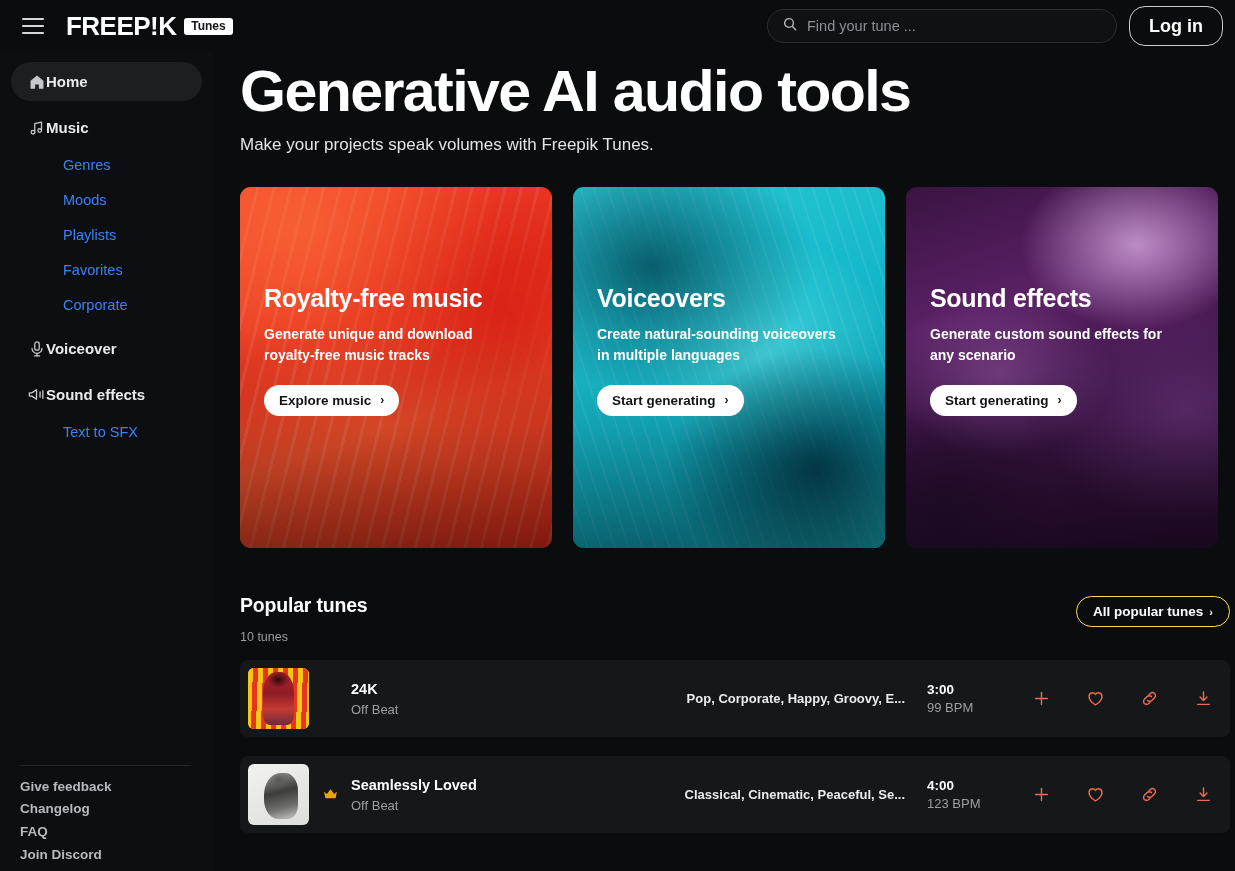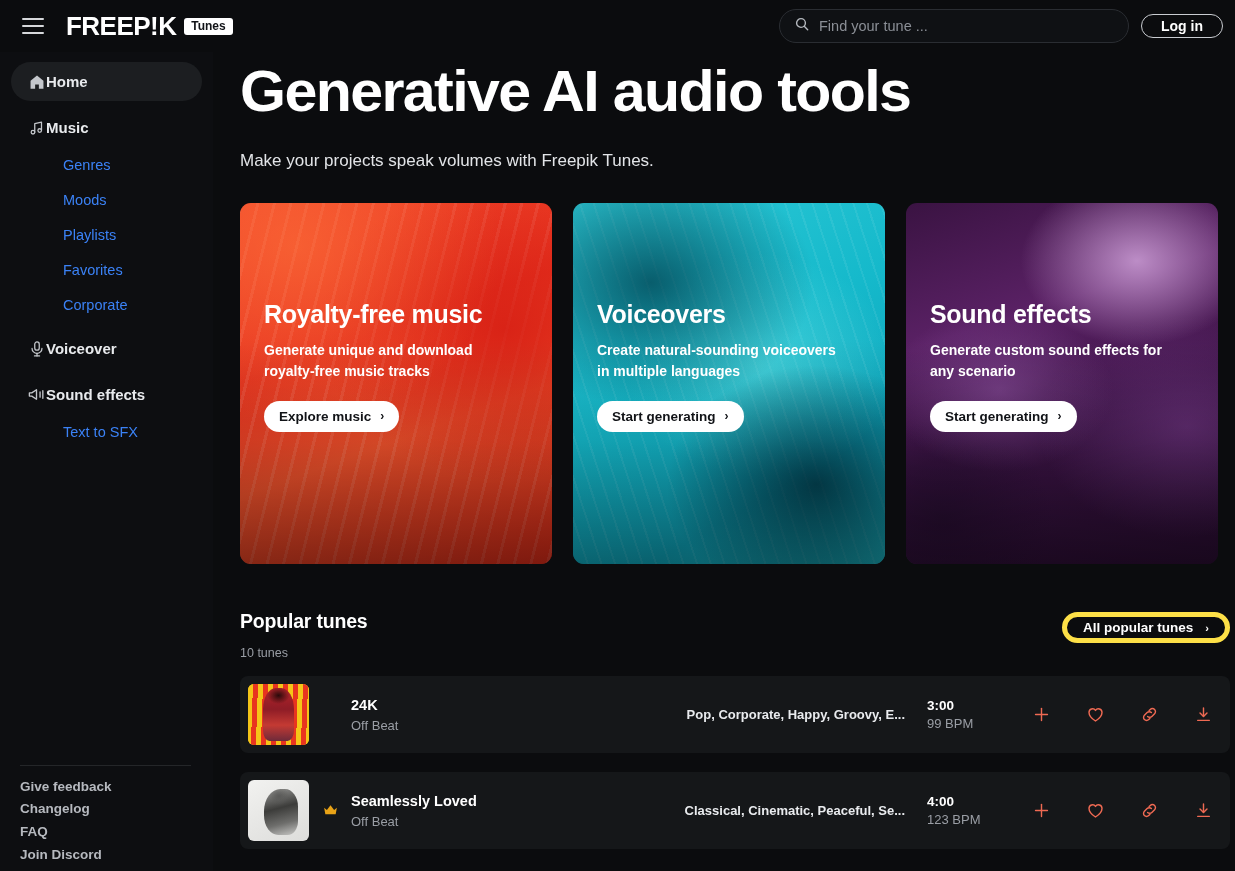--- a/index.html
+++ b/index.html
@@ -45,23 +45,23 @@
     background: #0f1114;
     display: flex; align-items: center; gap: 9px; padding: 0 14px;
   }
   .search-box svg { flex: 0 0 auto; }
   .search-input {
     flex: 1; background: transparent; border: none; outline: none;
     color: #e3e5e8; font-size: 14.5px; font-family: "Liberation Sans", sans-serif;
   }
   .search-input::placeholder { color: #8b8f96; }
   .login-btn {
-    height: 24px; padding: 0 19px; border-radius: 16px;
+    height: 40px; padding: 0 19px; border-radius: 16px;
     border: 1px solid #c9ccd1; background: transparent;
-    color: #ffffff; font-size: 14px; font-weight: 700; cursor: pointer;
+    color: #ffffff; font-size: 18px; font-weight: 700; cursor: pointer;
     font-family: "Liberation Sans", sans-serif;
   }
 
   
   .body-row { flex: 1; display: flex; min-height: 0; }
 
   
   .sidebar {
     width: 213px; flex: 0 0 213px;
     background: #0d0e11;
@@ -94,21 +94,21 @@
     flex: 1; min-width: 0; overflow: hidden;
     padding: 0 5px 0 27px;
     background: #0b0c0e;
   }
   .hero-h1 {
     font-size: 58px; font-weight: 700; letter-spacing: -1.6px;
     line-height: 1.0; color: #ffffff; margin-top: 10px;
     transform: scaleX(1.02); transform-origin: left;
   }
   .hero-sub {
-    font-size: 17px; color: #e2e4e7; margin-top: 31px; font-weight: 400;
+    font-size: 17px; color: #e2e4e7; margin-top: 15px; font-weight: 400;
   }
 
   
   .cards { display: flex; gap: 21px; margin-top: 32px; }
   .card {
     width: 312px; height: 361px; border-radius: 11px;
     position: relative; overflow: hidden; cursor: pointer;
     display: flex; flex-direction: column; justify-content: center;
     padding: 0 0 36px 24px;
   }
@@ -159,23 +159,23 @@
     position: absolute; inset: 0; z-index: 1;
     background: linear-gradient(to top, rgba(0,0,0,.42) 0%, rgba(0,0,0,.12) 34%, rgba(0,0,0,0) 62%);
   }
 
   
   .pt-head { display: flex; align-items: flex-start; margin-top: 46px; }
   .pt-title { font-size: 19.5px; font-weight: 700; color: #ffffff; letter-spacing: -0.2px; }
   .pt-count { font-size: 12.5px; color: #9a9ea5; margin-top: 13px; }
   .pt-all {
     margin-left: auto; margin-top: 2px;
-    display: inline-flex; align-items: center; gap: 12px;
+    display: inline-flex; align-items: center; gap: 6px;
     height: 31px; padding: 0 16px; border-radius: 16px;
-    border: 5px solid #fde047; background: transparent;
+    border: 1px solid #fde047; background: transparent;
     color: #ffffff; font-size: 13.5px; font-weight: 700; cursor: pointer;
     font-family: "Liberation Sans", sans-serif;
   }
   .pt-all .chev { font-size: 11px; }
 
   .track-list { margin-top: 16px; }
   .track {
     display: flex; align-items: center;
     height: 77px; background: #151719; border-radius: 8px;
     margin-bottom: 19px; padding: 0 17px 0 8px; cursor: pointer;

